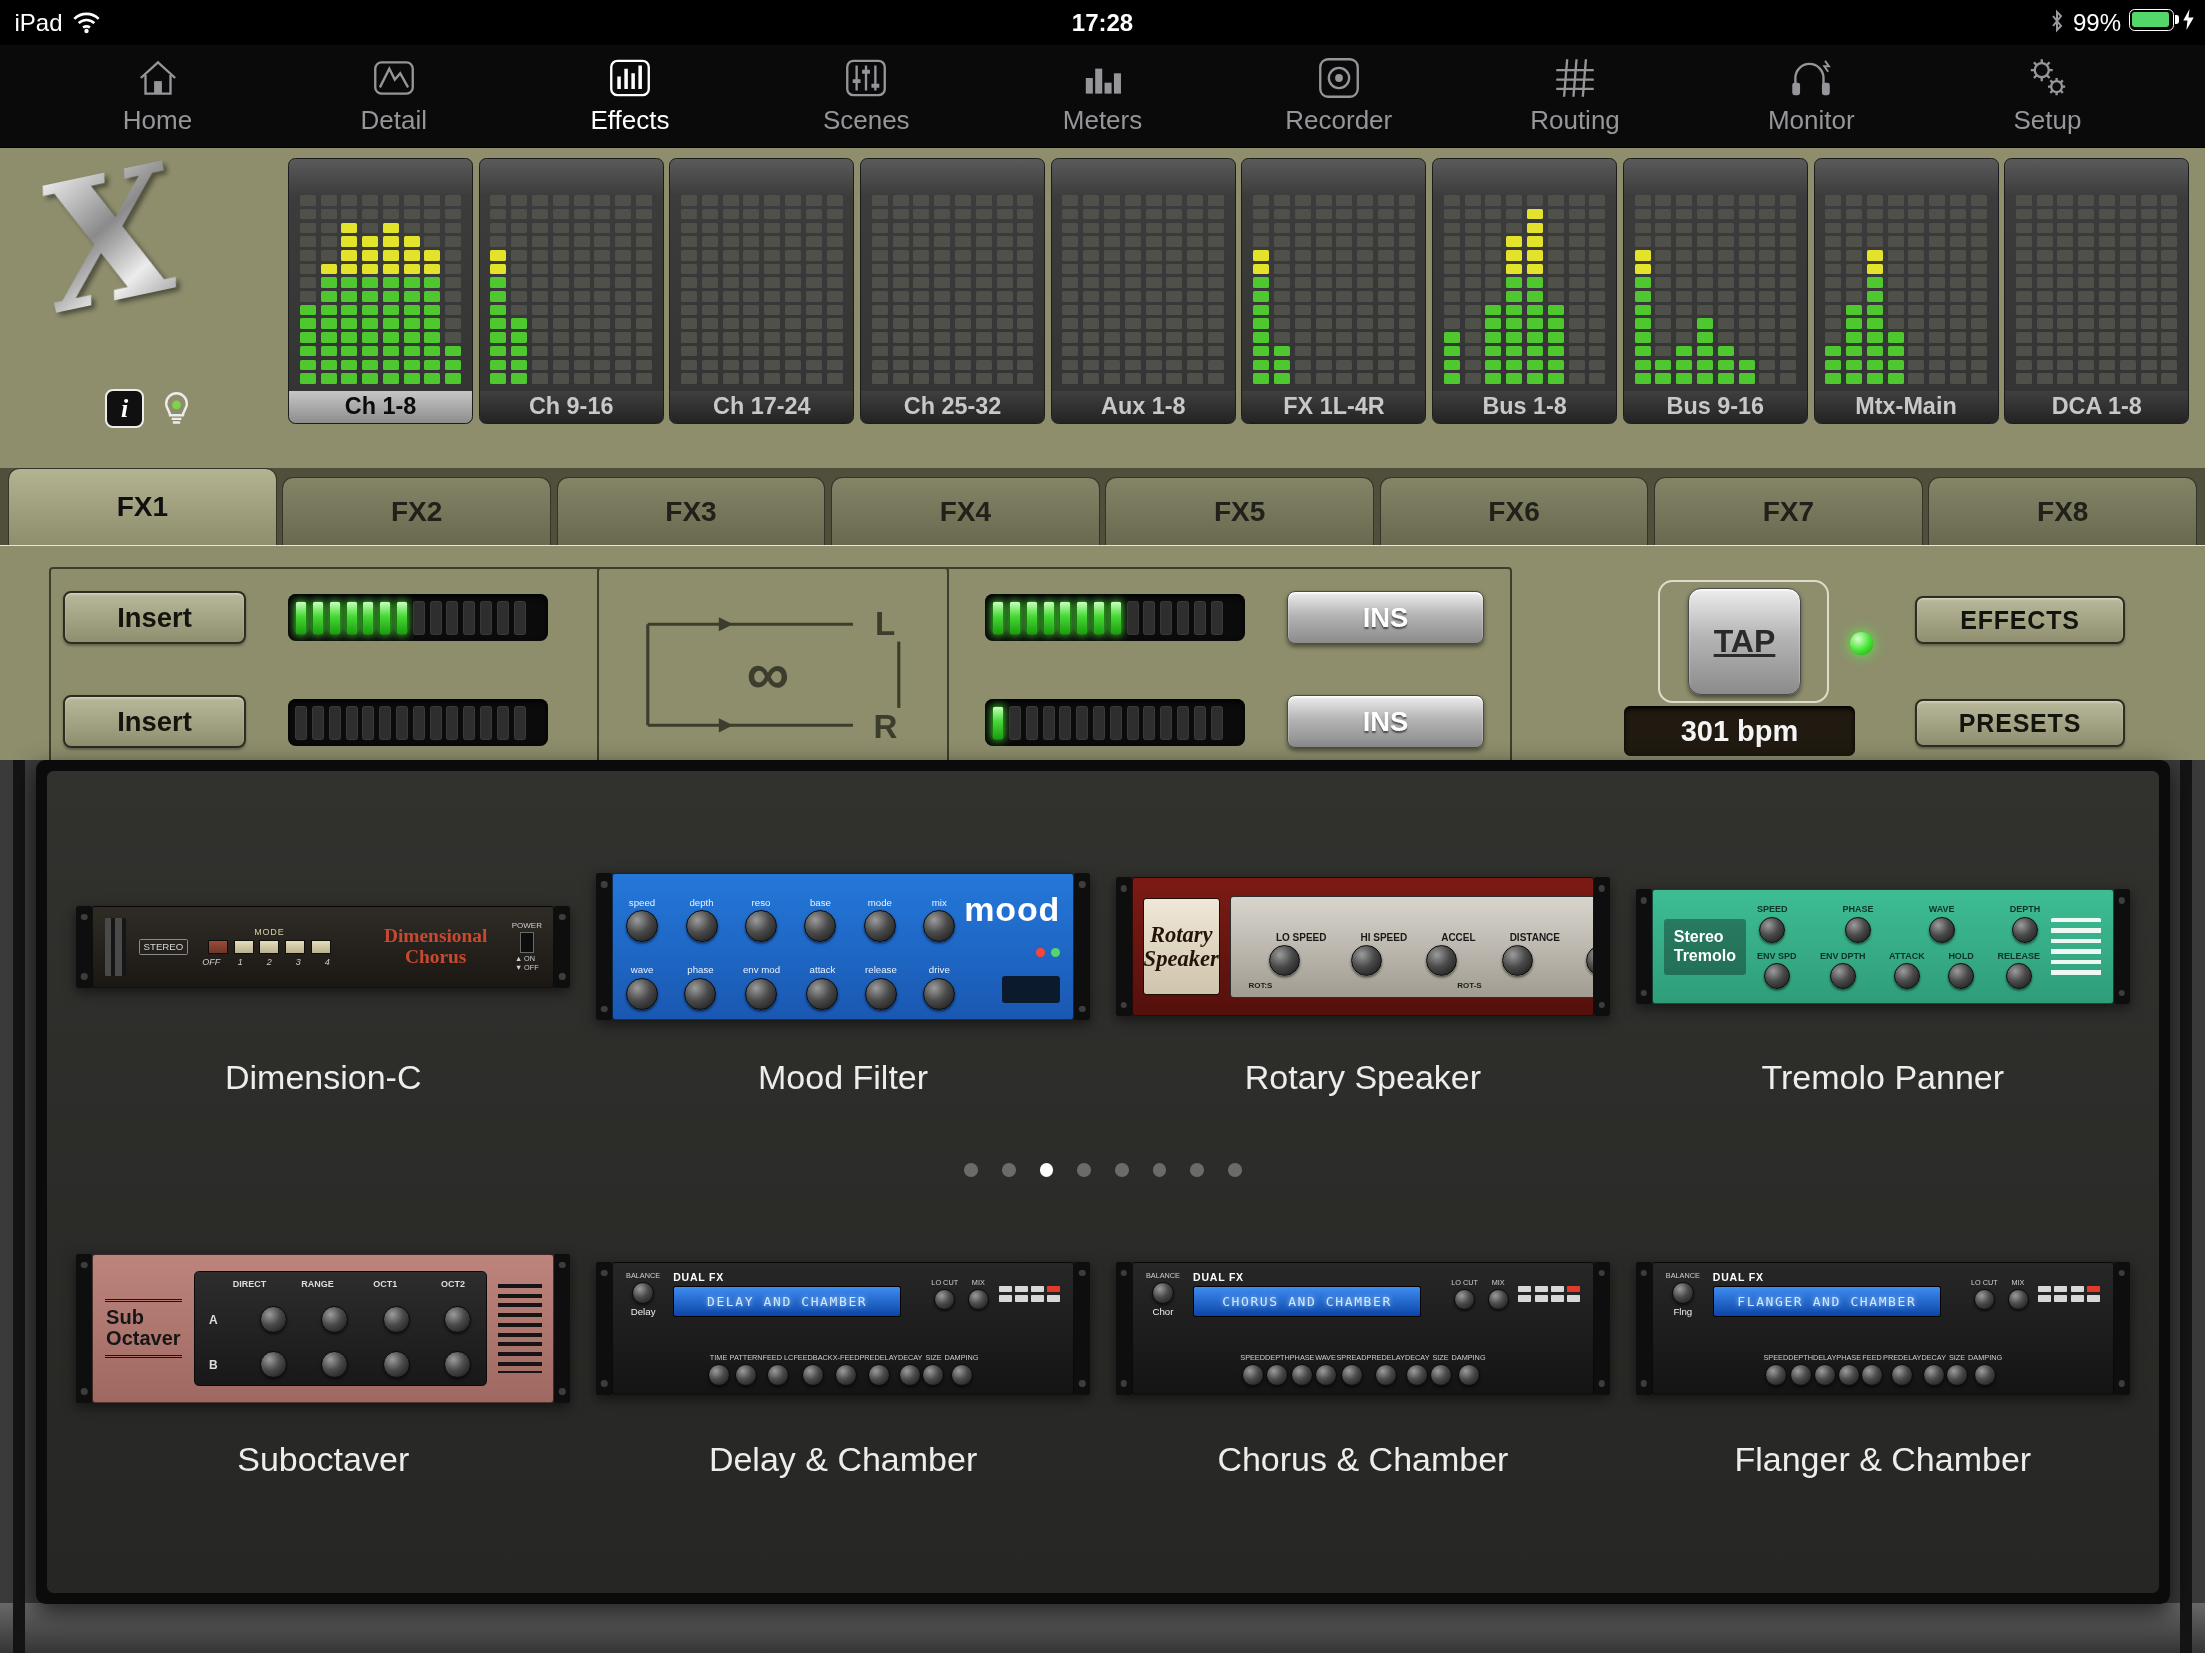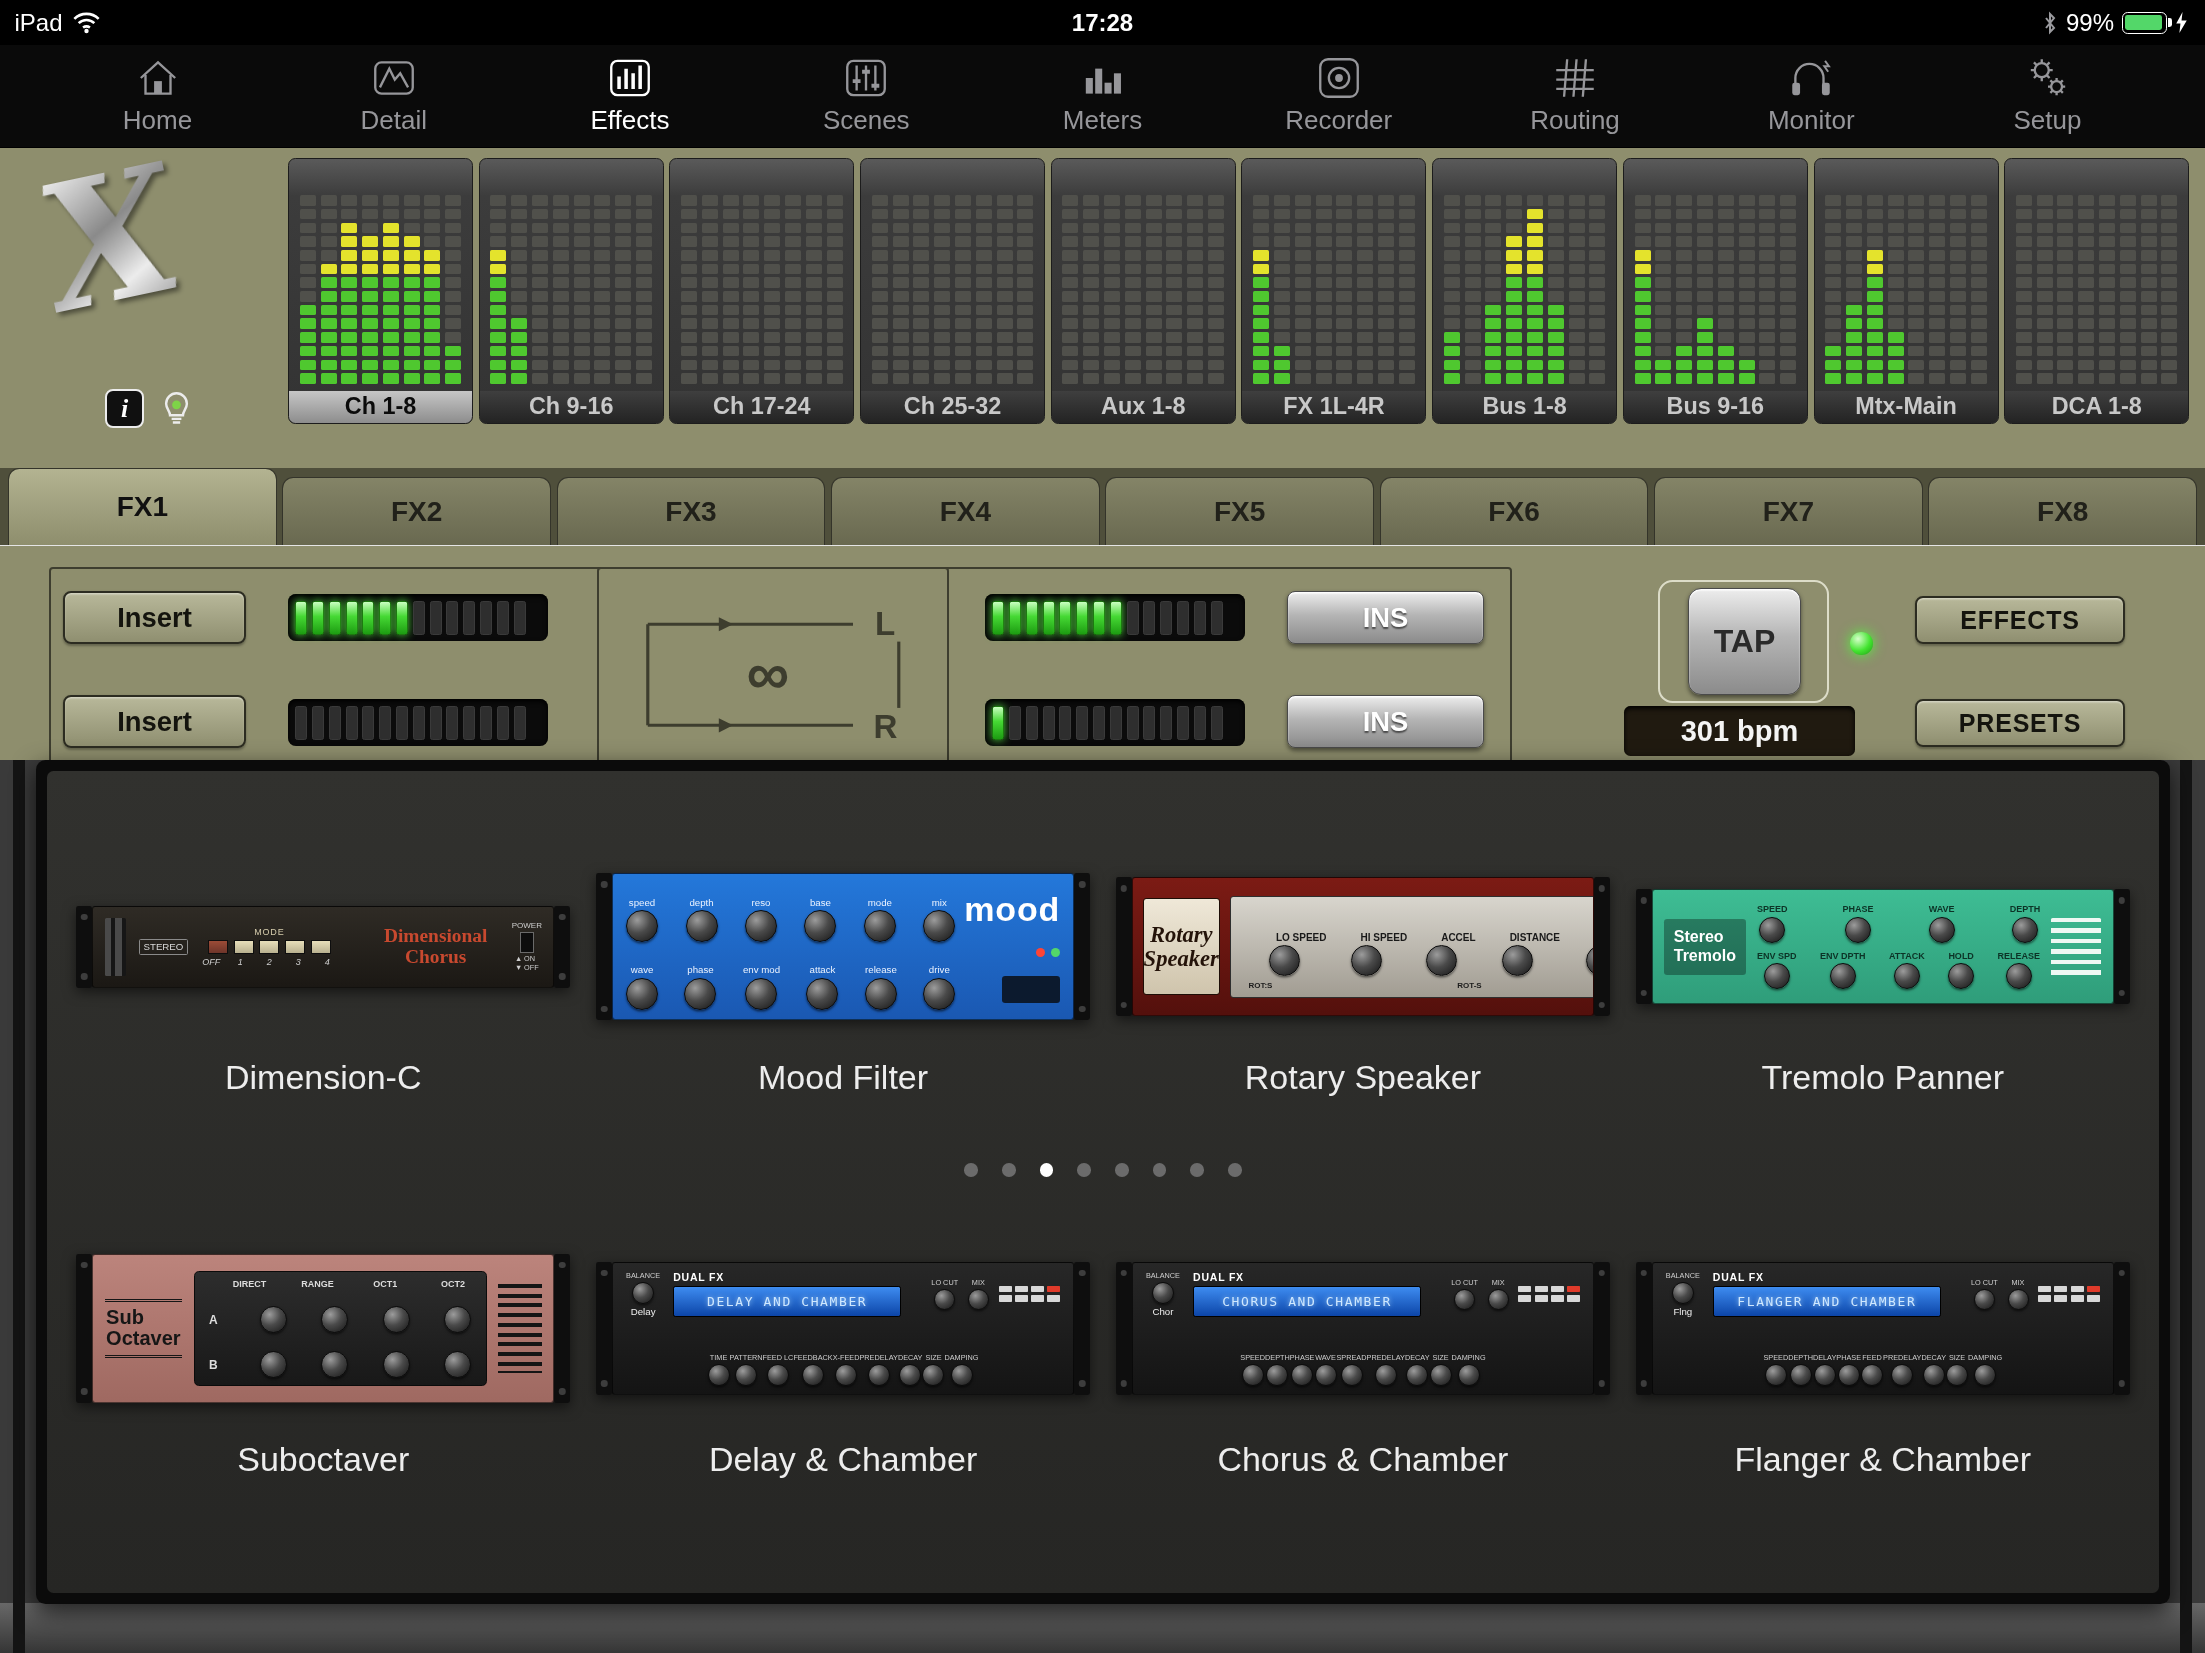--- a/index.html
+++ b/index.html
@@ -3,21 +3,21 @@
 <meta charset="utf-8">
 <style>
 *{box-sizing:border-box;margin:0;padding:0;}
 html,body{background:#000;}
 #app{position:relative;width:2205px;height:1653px;background:#e5e5e5;font-family:"Liberation Sans",sans-serif;overflow:hidden;}
 
 
 .status{position:absolute;top:0;left:0;right:0;height:45px;background:#000;color:#fff;display:flex;align-items:center;font-size:24px;z-index:20;}
 .status-left{position:absolute;left:14.5px;display:flex;align-items:center;gap:9.7px;}
 .status-center{margin:0 auto;font-weight:700;}
-.status-right{position:absolute;right:17px;display:flex;align-items:center;gap:8px;}
+.status-right{position:absolute;right:10px;display:flex;align-items:flex-start;gap:8px;}
 .batt{width:45px;height:22px;border:1.6px solid #fff;border-radius:5.7px;position:relative;padding:2.4px;}
 .batt::after{content:"";position:absolute;right:-5.7px;top:5.7px;width:4px;height:9px;background:#fff;border-radius:0 2.4px 2.4px 0;}
 .batt-fill{height:100%;width:96%;background:#53d769;border-radius:2.4px;}
 
 
 .nav{position:absolute;top:45px;left:0;right:0;height:103px;background:#0a0a0a;display:flex;justify-content:space-between;padding:8px 81px 0;z-index:20;border-bottom:1.6px solid #000;}
 .nav-item{display:flex;flex-direction:column;align-items:center;width:153px;color:#96969a;cursor:pointer;}
 .nav-item svg{width:50px;height:50px;}
 .nav-label{font-size:26px;margin-top:1.6px;}
 .nav-item.active{color:#fff;}
@@ -54,21 +54,21 @@
 #lstrip2{left:288px;top:153px;}
 #lstrip3{left:985px;top:48px;}
 #lstrip4{left:985px;top:153px;}
 .lseg{width:12px;height:34px;border-radius:2.4px;background:#2e2e2e;border:0.8px solid #3a3a3a;}
 .lseg.on{background:linear-gradient(#c9ffc0,#46d934 45%,#1d9c12);border-color:#1d7a10;box-shadow:0 0 8px rgba(90,255,70,.8);}
 .diagram{position:absolute;left:597px;top:21px;width:352px;height:211px;border:2.4px solid #3e3e2f;border-radius:4px;}
 .btn-gray{position:absolute;display:flex;align-items:center;justify-content:center;background:linear-gradient(#ededed,#b5b5b5 45%,#8b8b8b);border:1.6px solid #4a4a4a;border-radius:8px;font-weight:bold;box-shadow:inset 0 1.6px 1.6px #fff,0 2.4px 4px rgba(0,0,0,.45);cursor:pointer;}
 #ins1{left:1287px;top:45px;width:197px;height:53px;font-size:27.4px;color:#fff;text-shadow:0 1.6px 1.6px rgba(0,0,0,.55);}
 #ins2{left:1287px;top:149px;width:197px;height:53px;font-size:27.4px;color:#fff;text-shadow:0 1.6px 1.6px rgba(0,0,0,.55);}
 .tapframe{position:absolute;left:1658px;top:34px;width:171px;height:123px;border:2.4px solid #dcdcc8;border-radius:14.5px;}
-#tap{left:1688px;top:42px;width:113px;height:107px;font-size:32px;color:#2a2a2a;border-radius:13px;}
+#tap{left:1688px;top:42px;width:113px;height:107px;font-size:32px;color:#2a2a2a;border-radius:13px;text-decoration:underline;}
 .tapled{position:absolute;left:1850px;top:86px;width:22.6px;height:22.6px;border-radius:50%;background:radial-gradient(circle at 35% 30%,#d6ffca,#43e430 55%,#1f9c13);box-shadow:0 0 13px rgba(80,255,60,.9);}
 #bpm{position:absolute;left:1624px;top:160px;width:231px;height:50px;background:#201a10;border-radius:6.5px;color:#f4f4f4;font-size:29px;font-weight:bold;display:flex;align-items:center;justify-content:center;box-shadow:inset 0 2.4px 5.7px #000;}
 #effectsbtn{left:1915px;top:50px;width:210px;height:48px;font-size:25px;letter-spacing:0.8px;}
 #presetsbtn{left:1915px;top:153px;width:210px;height:48px;font-size:25px;letter-spacing:0.8px;}
 
 
 .picker{position:absolute;top:760px;left:0;right:0;bottom:0;background:#3a3a3a;z-index:10;}
 .picker::after{content:"";position:absolute;left:0;right:0;bottom:0;height:50px;background:linear-gradient(#686868,#353535);}
 .rail{position:absolute;top:0;bottom:0;width:12px;background:#141414;z-index:2;}
 .rail.l{left:13px;}

